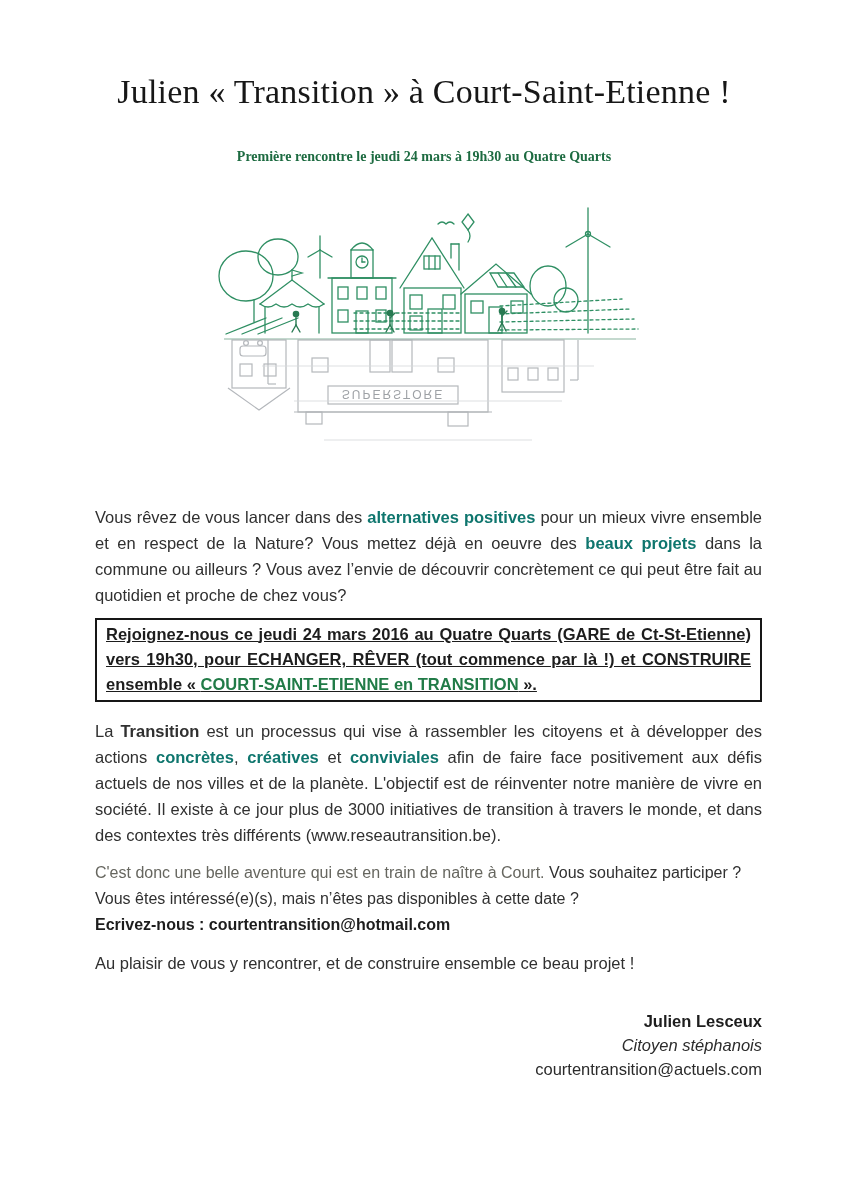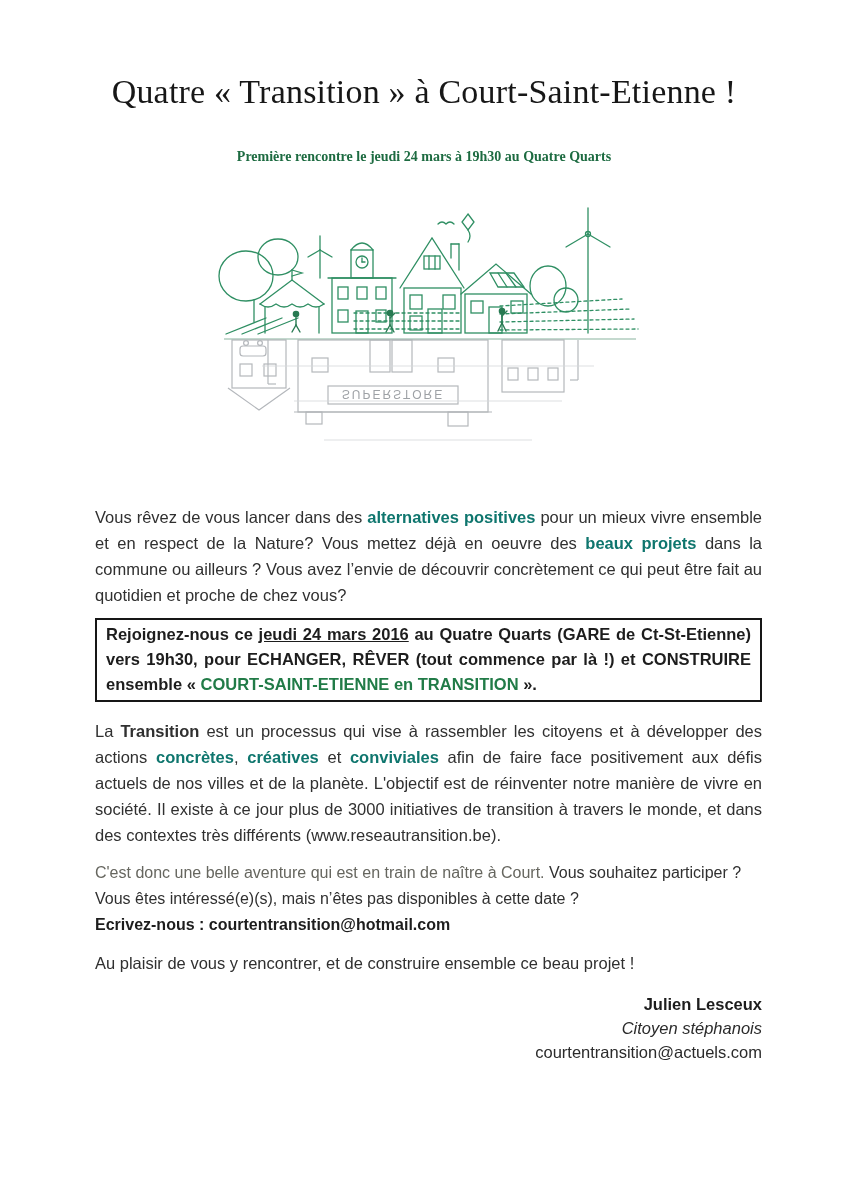--- a/index.html
+++ b/index.html
@@ -25,42 +25,43 @@
   .body-text{
     font-size:16.5px;line-height:26px;color:#303030;
     margin:16px 0 0;text-align:justify;
   }
   .green-bold{color:#0f766e;font-weight:700;}
   .invitation-box{
     border:2px solid #161616;
     margin:10px 0 0;padding:2px 9px 3px;
     font-size:16.5px;line-height:25px;font-weight:700;color:#1d1d1d;
     text-align:justify;
+    text-decoration:underline;
   }
   .invitation-box .green-bold{color:#217b47;}
   .underline{text-decoration:underline;}
   .questions{margin:12px 0 0;font-size:16px;line-height:26px;color:#303030;text-align:left;}
   .questions .gray{color:#66665f;}
   .questions .bold-line{font-weight:700;color:#1d1d1d;}
   .closing{margin:12px 0 0;text-align:left;}
   .farewell{margin:14px 0 0;text-align:left;}
   .signature{
-    margin:16px 0 0;text-align:right;
+    margin:33px 0 0;text-align:right;
     font-size:16.5px;line-height:24px;color:#2b2b2b;
   }
   .signature .sig-name{font-weight:700;color:#1d1d1d;}
   .signature .sig-role{font-style:italic;}
   p{margin-bottom:0;}
 </style>
 </head>
 <body>
 
 <div class="page">
 
-  <h1 class="doc-title">Quatre « Transition » à Court-Saint-Etienne !</h1>
+  <h1 class="doc-title">Julien « Transition » à Court-Saint-Etienne !</h1>
 
   <h2 class="doc-subtitle"><span>Première rencontre le </span><span class="emph">jeudi 24 mars</span><span> à 19h30 au Quatre Quarts</span></h2>
 
   <div class="illustration-wrap">
     <svg width="445" height="290" viewBox="0 0 445 290" xmlns="http://www.w3.org/2000/svg">
 
       <g stroke="#2f8f63" fill="none" stroke-width="1.3" stroke-linecap="round">
 
         <ellipse cx="44" cy="82" rx="27" ry="25"></ellipse>
         <ellipse cx="76" cy="63" rx="20" ry="18"></ellipse>

